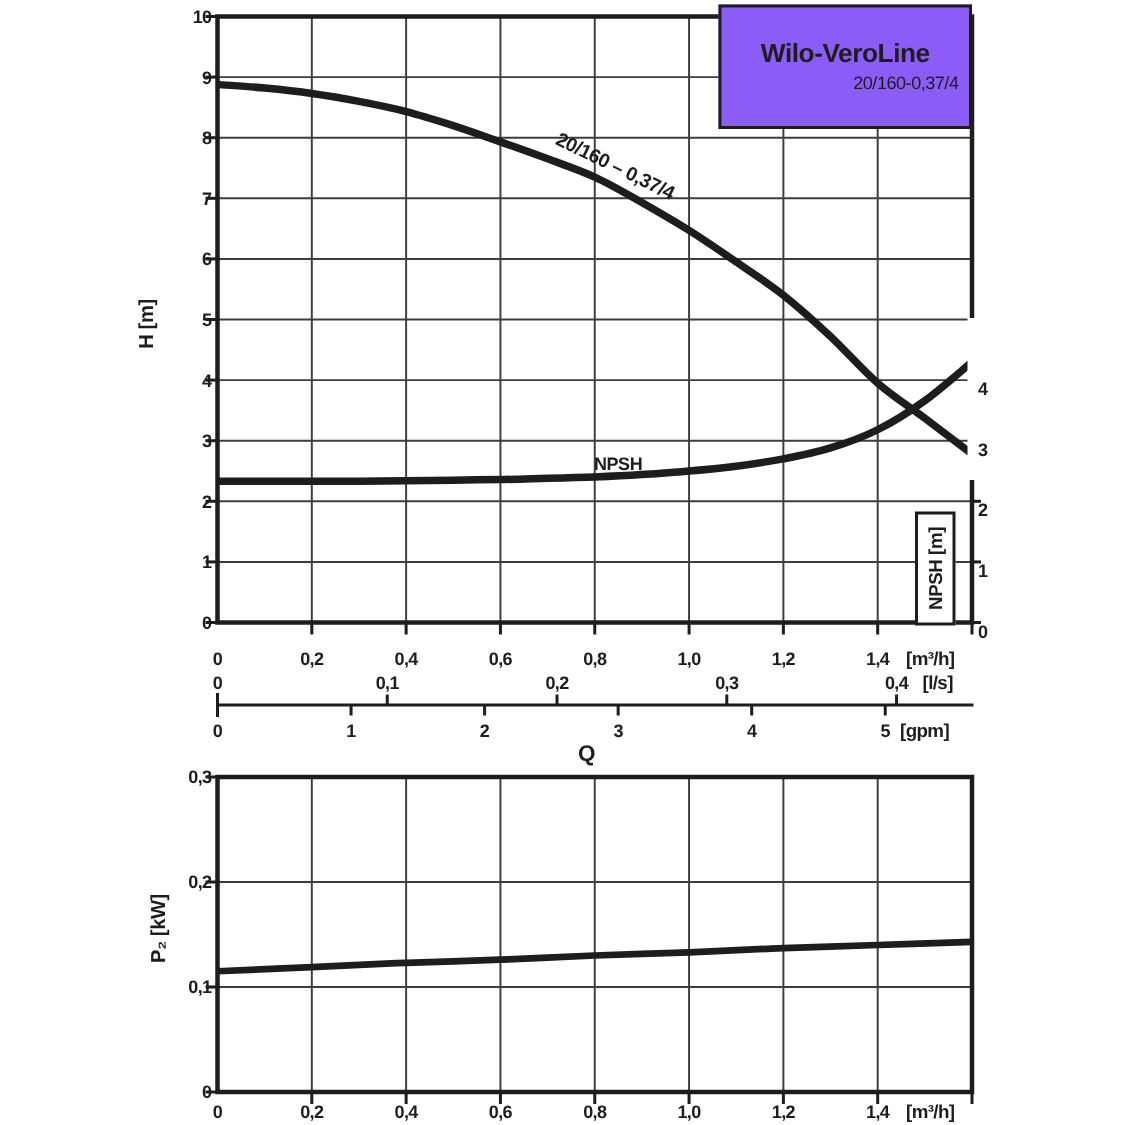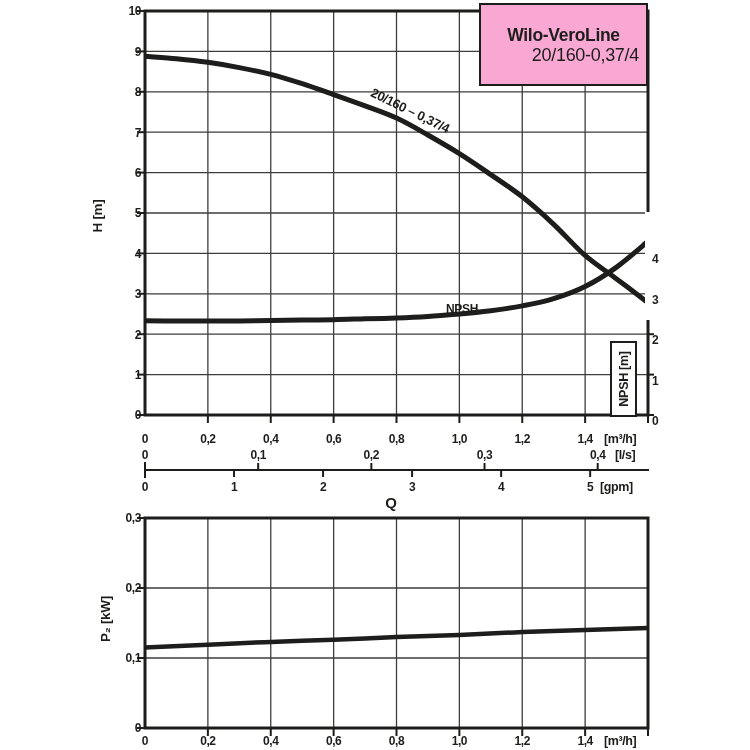--- a/index.html
+++ b/index.html
@@ -3,37 +3,37 @@
 <meta charset="utf-8">
 <style>
   html,body{margin:0;padding:0;background:#ffffff;}
   body{width:750px;height:750px;position:relative;overflow:hidden;
        font-family:"Liberation Sans","DejaVu Sans",sans-serif;color:#1d1d1b;}
   .page{position:absolute;inset:0;background:#ffffff;}
   svg{position:absolute;left:0;top:0;z-index:1;}
   svg text{font-family:"Liberation Sans","DejaVu Sans",sans-serif;fill:#1d1d1b;
            font-weight:700;letter-spacing:-0.4px;}
   .overlay{position:absolute;z-index:5;letter-spacing:-0.3px;}
-  #title-box{left:479px;top:3px;width:169px;height:83px;background:#f9a8d4;
+  #title-box{left:479px;top:3px;width:169px;height:83px;background:#8b5cf6;
              border:2.5px solid #1d1d1b;box-sizing:border-box;
              display:flex;flex-direction:column;align-items:center;justify-content:center;}
   #title-box .t1,#title-box .t2{font-size:17.5px;font-weight:700;line-height:21px;white-space:nowrap;}
-  #title-box .t3{font-size:18px;font-weight:400;line-height:19px;align-self:flex-end;padding-right:7px;white-space:nowrap;}
+  #title-box .t3{font-size:12px;font-weight:400;line-height:19px;align-self:flex-end;padding-right:7px;white-space:nowrap;}
   .vrot{width:120px;height:20px;line-height:20px;text-align:center;
         transform:rotate(-90deg);font-weight:700;white-space:nowrap;}
   #h-axis-label{left:38px;top:206px;font-size:13.5px;}
   #p2-axis-label{left:46px;top:609px;font-size:13.5px;}
   #npsh-box{left:610px;top:341px;width:27px;height:76px;background:#fff;
             border:2px solid #1d1d1b;box-sizing:border-box;}
   #npsh-box .v{position:absolute;left:50%;top:50%;
                transform:translate(-50%,-50%) rotate(-90deg);
                font-size:12.5px;font-weight:700;white-space:nowrap;letter-spacing:-0.3px;}
   #curve-label{left:330px;top:101px;width:160px;height:20px;line-height:20px;text-align:center;
                transform:rotate(26deg);font-size:13px;font-weight:700;white-space:nowrap;z-index:4;}
-  #npsh-label{left:396px;top:302px;width:60px;text-align:center;font-size:12px;font-weight:700;padding-left:36px;}
+  #npsh-label{left:396px;top:302px;width:60px;text-align:left;font-size:12px;font-weight:700;}
   #q-label{left:371px;top:494px;width:40px;text-align:center;font-size:15px;font-weight:700;}
 </style>
 </head>
 <body>
 
 <div class="page">
   <svg width="750" height="750" viewBox="0 0 750 750">
       <line x1="207.875" y1="11" x2="207.875" y2="415" stroke="#3d3d3c" stroke-width="1.3"></line>
       <line x1="270.75" y1="11" x2="270.75" y2="415" stroke="#3d3d3c" stroke-width="1.3"></line>
       <line x1="333.625" y1="11" x2="333.625" y2="415" stroke="#3d3d3c" stroke-width="1.3"></line>

